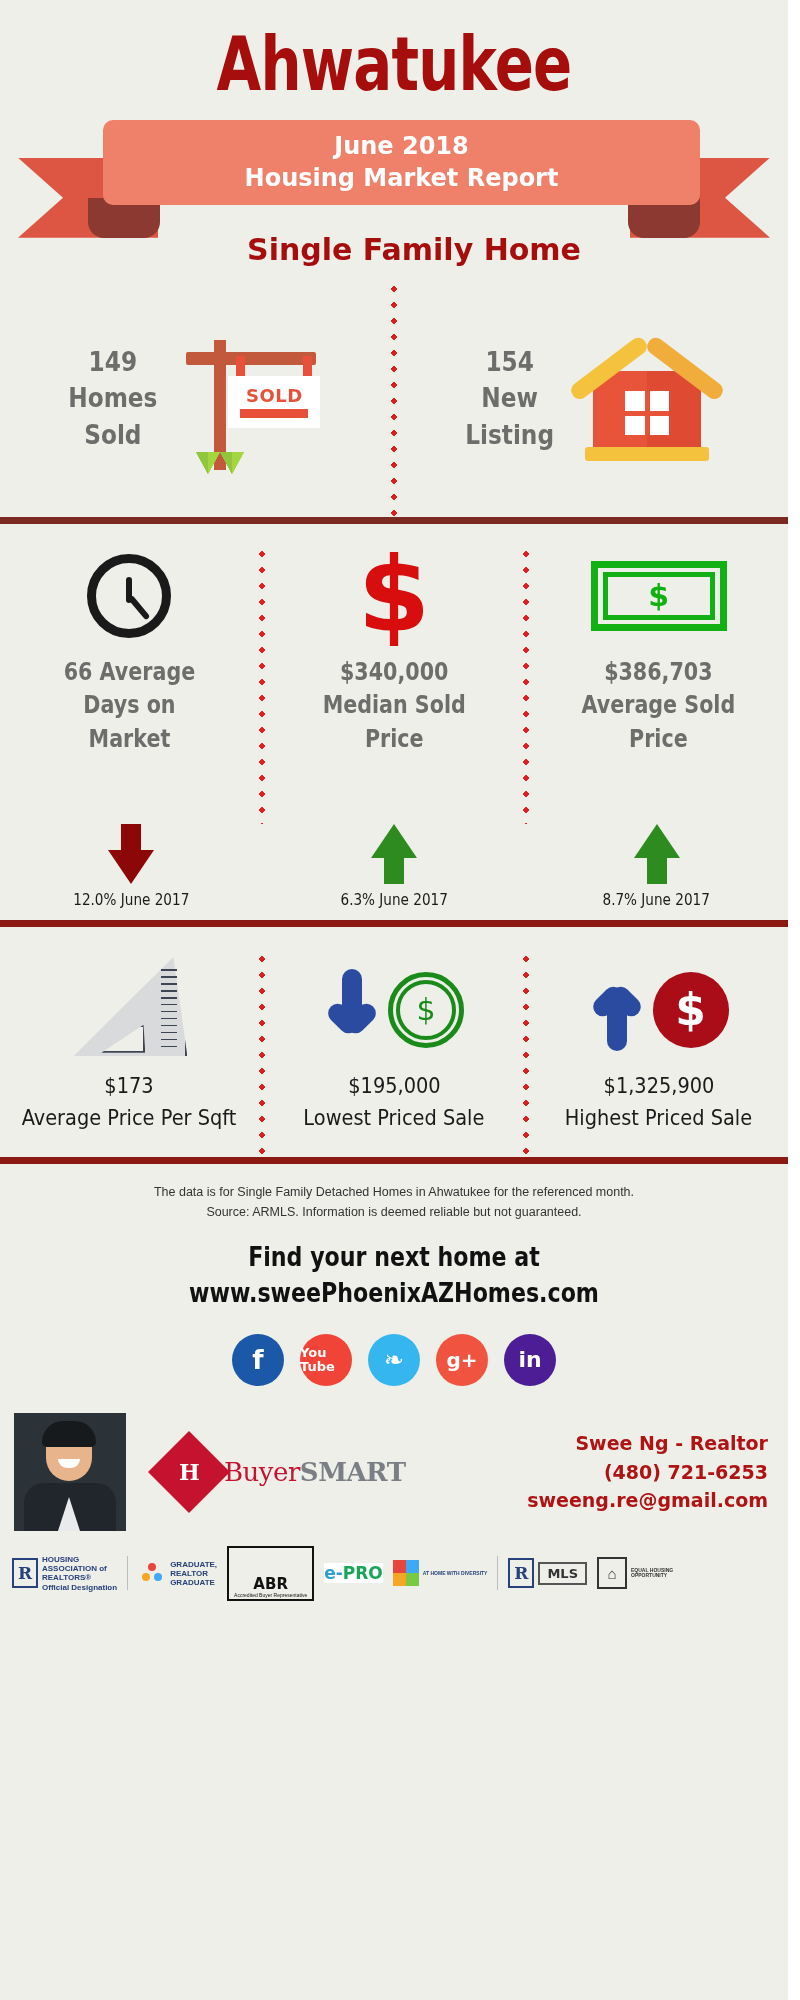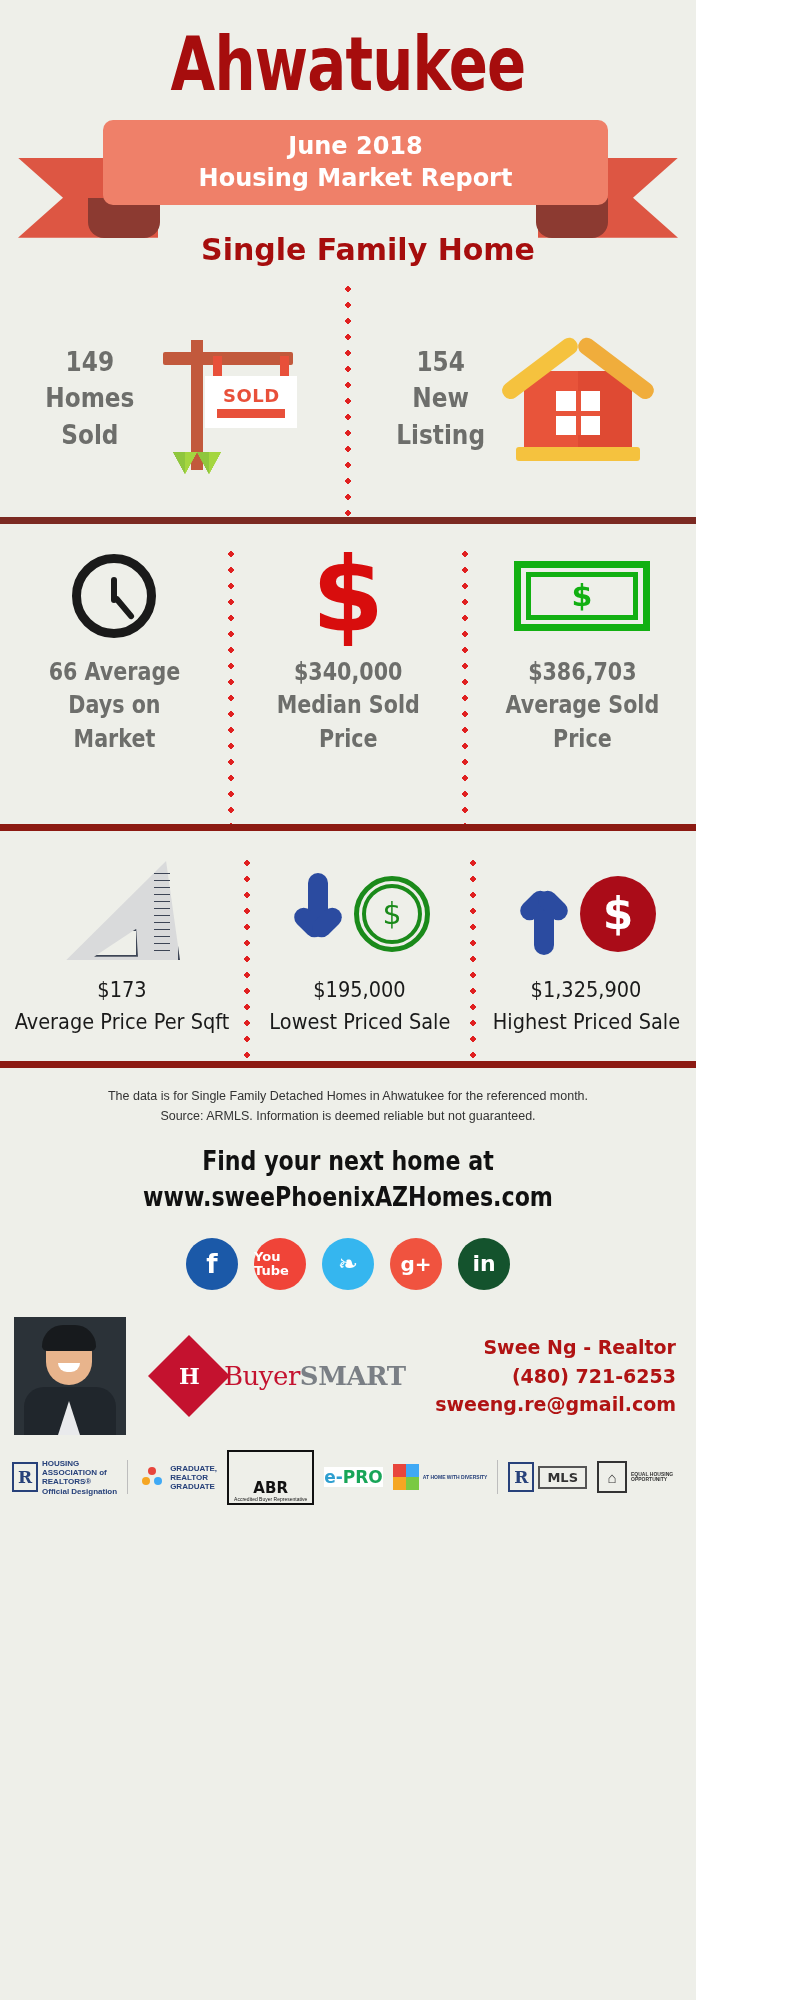--- a/index.html
+++ b/index.html
@@ -2,21 +2,21 @@
 <html><head>
 <meta charset="utf-8">
 <style>
   * { margin:0; padding:0; box-sizing:border-box; }
   body {
     width:800px; height:2000px;
     background:#ffffff;
     font-family:"Liberation Sans", sans-serif;
     overflow:hidden;
   }
-  .page { width:696px; height:2000px; position:relative; background:#eeefe9; }
+  .page { width:788px; height:2000px; position:relative; background:#eeefe9; }
 
   
   .title {
     text-align:center;
     font-family:"DejaVu Sans", sans-serif;
     font-weight:bold;
     font-size:74px;
     color:#a60d0d;
     letter-spacing:-1px;
     padding-top:26px;
@@ -180,21 +180,21 @@
   .find { text-align:center; font-family:"DejaVu Sans", sans-serif; font-weight:bold; font-size:27px; color:#111; margin-top:18px; transform:scaleX(0.82); }
   .site { text-align:center; font-family:"DejaVu Sans", sans-serif; font-weight:bold; font-size:27px; color:#111; margin-top:5px; transform:scaleX(0.82); }
 
   .socials { display:flex; justify-content:center; align-items:center; gap:16px; margin-top:26px; }
   .soc { width:52px; height:52px; border-radius:50%; display:flex; align-items:center; justify-content:center;
     color:#fff; font-family:"DejaVu Sans", sans-serif; font-weight:bold; font-size:26px; }
   .soc.fb { background:#1b59a8; }
   .soc.yt { background:#f04438; font-size:13px; flex-direction:column; line-height:1.05;}
   .soc.tw { background:#35b6ef; font-size:24px; }
   .soc.gp { background:#f0533f; font-size:20px; }
-  .soc.li { background:#14532d; font-size:22px;text-align:center; }
+  .soc.li { background:#4c1d95; font-size:22px;text-align:center; }
 
   .agent-row { display:flex; align-items:center; margin-top:26px; padding:0 14px; height:120px; }
   .photo { width:112px; height:118px; background:#2b3238; position:relative; overflow:hidden; flex:0 0 auto; }
   .photo .face { position:absolute; left:32px; top:14px; width:46px; height:54px; background:#e8b48c; border-radius:22px 22px 24px 24px; }
   .photo .hair { position:absolute; left:28px; top:8px; width:54px; height:26px; background:#171a1d; border-radius:26px 26px 6px 6px; }
   .photo .body { position:absolute; left:10px; bottom:0; width:92px; height:48px; background:#20262c; border-radius:20px 20px 0 0; }
   .photo .shirt { position:absolute; left:44px; bottom:0; width:22px; height:34px; background:#e9eaec; clip-path:polygon(50% 0,100% 100%,0 100%); }
   .photo .smile { position:absolute; left:44px; top:46px; width:22px; height:9px; background:#fff; border-radius:0 0 11px 11px; }
 
   .hs-logo { display:flex; align-items:center; gap:6px; margin-left:34px; }
@@ -318,20 +318,43 @@
               <div class="inner">$</div>
             </div>
           </div>
         <div class="stat-label">
           <span>$386,703</span><br>
           <span>Average Sold</span><br>
           <span>Price</span>
         </div>
       </div>
     </div>
+    <div class="pct-row">
+      <div class="pct-cell">
+        <div class="arrow-down">
+            <div class="stem"></div>
+            <div class="head"></div>
+          </div>
+        <div class="pct-text">12.0% June 2017</div>
+      </div>
+      <div class="pct-cell">
+        <div class="arrow-up">
+            <div class="stem"></div>
+            <div class="head"></div>
+          </div>
+        <div class="pct-text">6.3% June 2017</div>
+      </div>
+      <div class="pct-cell">
+        <div class="arrow-up">
+            <div class="stem"></div>
+            <div class="head"></div>
+          </div>
+        <div class="pct-text">8.7% June 2017</div>
+      </div>
+    </div>
   </div>
 
   <div class="divider dark"></div>
 
   <div class="section">
     <div class="sec3">
       <div class="col">
         <div class="icon-box">
           <div class="ruler">
             <div class="triOutline"></div>

